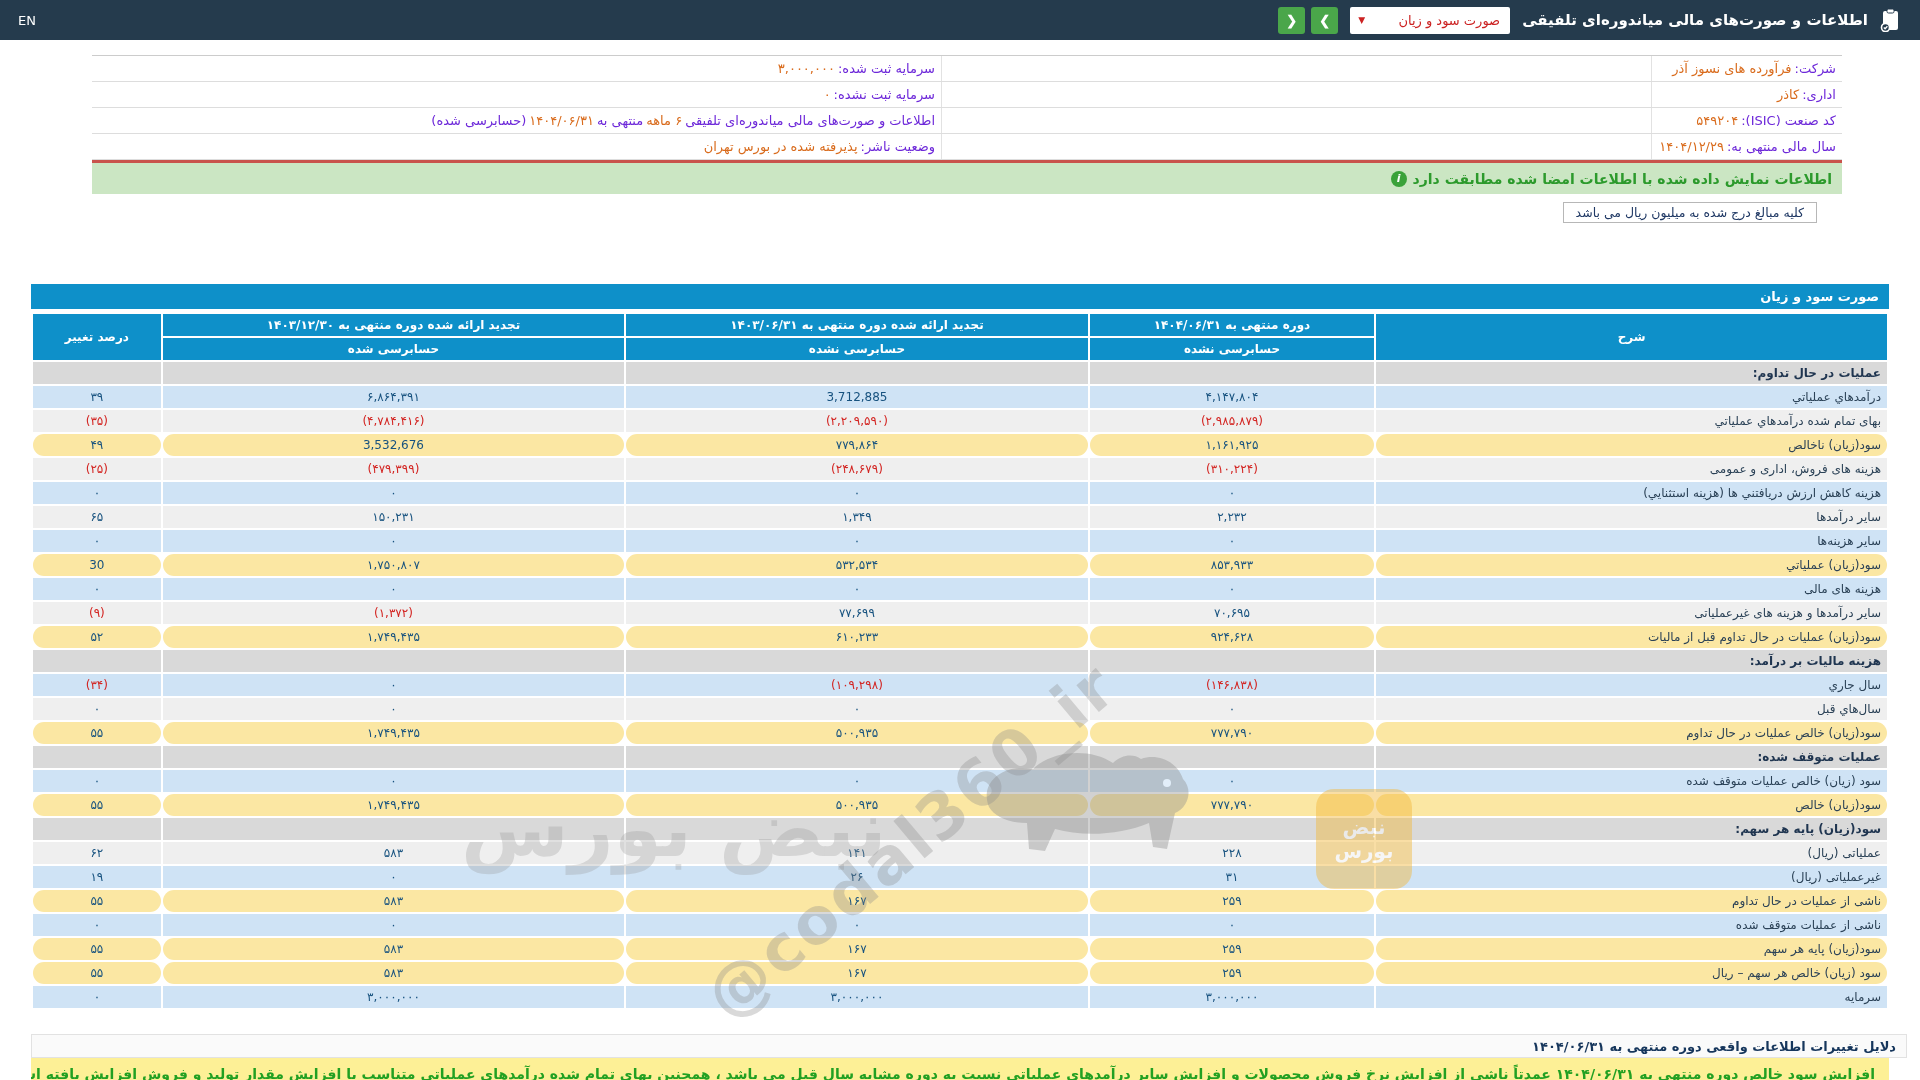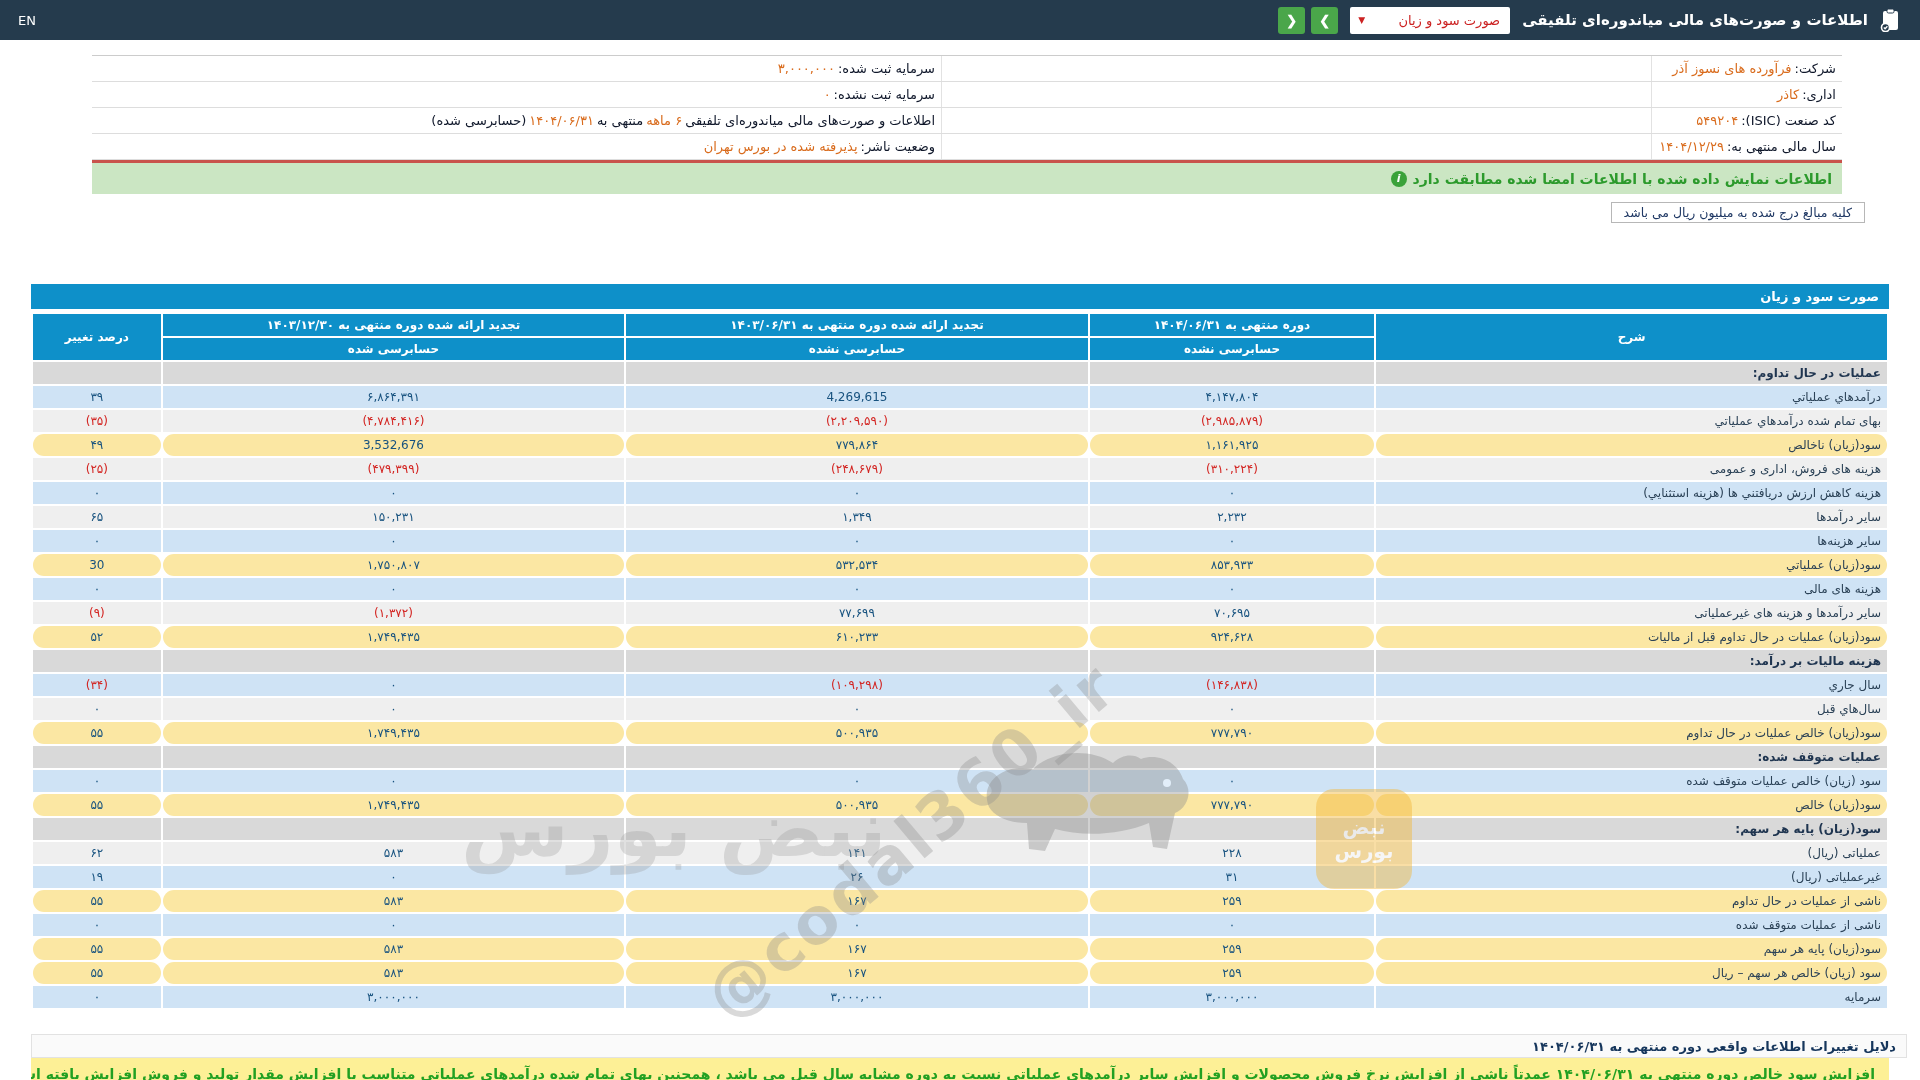--- a/index.html
+++ b/index.html
@@ -25,31 +25,31 @@
   .btn-gap{display:flex;gap:6px;}
   .en{margin-inline-start:auto;color:#fff;font-size:13px;text-decoration:none;}
   
   .info{margin:15px 78px 0 92px;border-top:1px solid #ccc;}
   .info-row{display:flex;height:26px;border-bottom:1px solid #ddd;font-size:13px;align-items:center;}
   .info-cell{height:100%;display:flex;align-items:center;justify-content:flex-start;
     padding:0 6px;white-space:nowrap;}
   .cell-right{width:191px;border-left:1px solid #e2e2e2;}
   .cell-mid{width:710px;border-left:1px solid #e2e2e2;}
   .cell-left{flex:1;justify-content:flex-start;}
-  .seg-l{color:#0f172a;}
+  .seg-l{color:#6d28d9;}
   .seg-v{color:var(--value-orange);padding:0 3px;}
   .redline{margin:0 78px 0 92px;height:3px;background:var(--divider-red);}
   
   .green-bar{margin:0 78px 0 92px;height:31px;background:var(--notice-green-bg);
     display:flex;align-items:center;justify-content:flex-start;padding:0 10px;}
   .green-bar .inner{display:flex;align-items:center;gap:6px;}
   .info-icon{width:16px;height:16px;border-radius:50%;background:#3aa23a;color:#fff;
     font-size:11px;font-weight:bold;text-align:center;line-height:16px;font-style:italic;}
   .green-text{color:var(--notice-green-text);font-size:14px;font-weight:bold;}
-  .amounts-box{margin:8px 55px 0 0;display:inline-block;border:1px solid #b7b7b7;
+  .amounts-box{margin:8px 103px 0 0;display:inline-block;border:1px solid #b7b7b7;
     background:#fff;padding:2px 12px;font-size:12.5px;color:#1f3864;}
   
   .pl-wrap{margin:61px 31px 0 31px;position:relative;}
   .pl-title{height:25px;background:var(--header-blue);color:#fff;font-size:13px;font-weight:bold;
     line-height:25px;padding:0 10px;margin-bottom:3px;}
   table.pl{width:100%;border-collapse:separate;border-spacing:2px;background:#fff;table-layout:fixed;}
   table.pl th{background:var(--header-blue);color:#fff;font-size:12px;font-weight:bold;
     height:22px;text-align:center;vertical-align:middle;}
   table.pl td{height:22px;font-size:12px;vertical-align:middle;overflow:hidden;white-space:nowrap;}
   td.desc{text-align:right;padding:0 6px;color:#2b4257;}
@@ -198,21 +198,21 @@
         <tr class="r-section">
           <td class="desc">عملیات در حال تداوم:</td>
           <td class="num"></td>
           <td class="num"></td>
           <td class="num"></td>
           <td class="num"></td>
         </tr>
         <tr class="r-blue">
           <td class="desc">درآمدهاي عملياتي</td>
           <td class="num">۴,۱۴۷,۸۰۴</td>
-          <td class="num">4,269,615</td>
+          <td class="num">3,712,885</td>
           <td class="num">۶,۸۶۴,۳۹۱</td>
           <td class="num">۳۹</td>
         </tr>
         <tr class="r-white">
           <td class="desc">بهای تمام شده درآمدهاي عملياتي</td>
           <td class="num neg">(۲,۹۸۵,۸۷۹)</td>
           <td class="num neg">(۲,۲۰۹,۵۹۰)</td>
           <td class="num neg">(۴,۷۸۴,۴۱۶)</td>
           <td class="num neg">(۳۵)</td>
         </tr>

